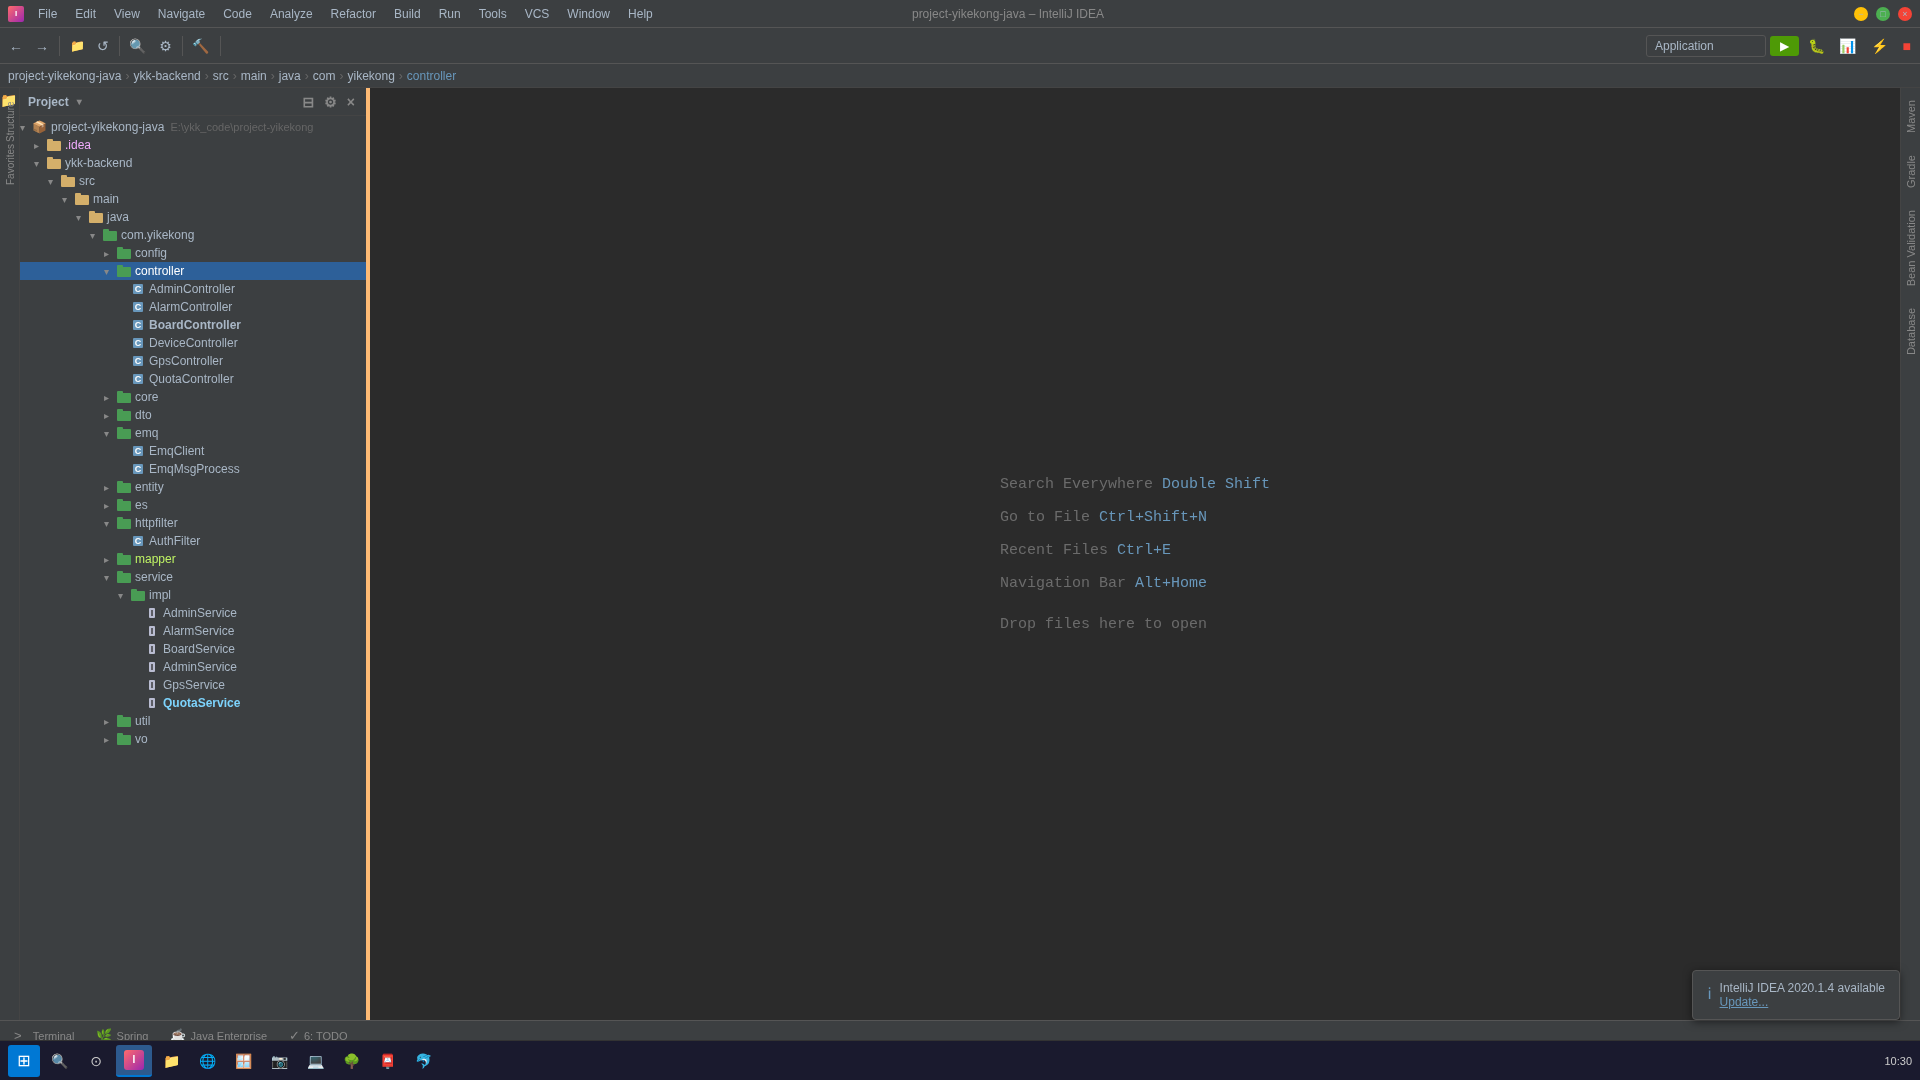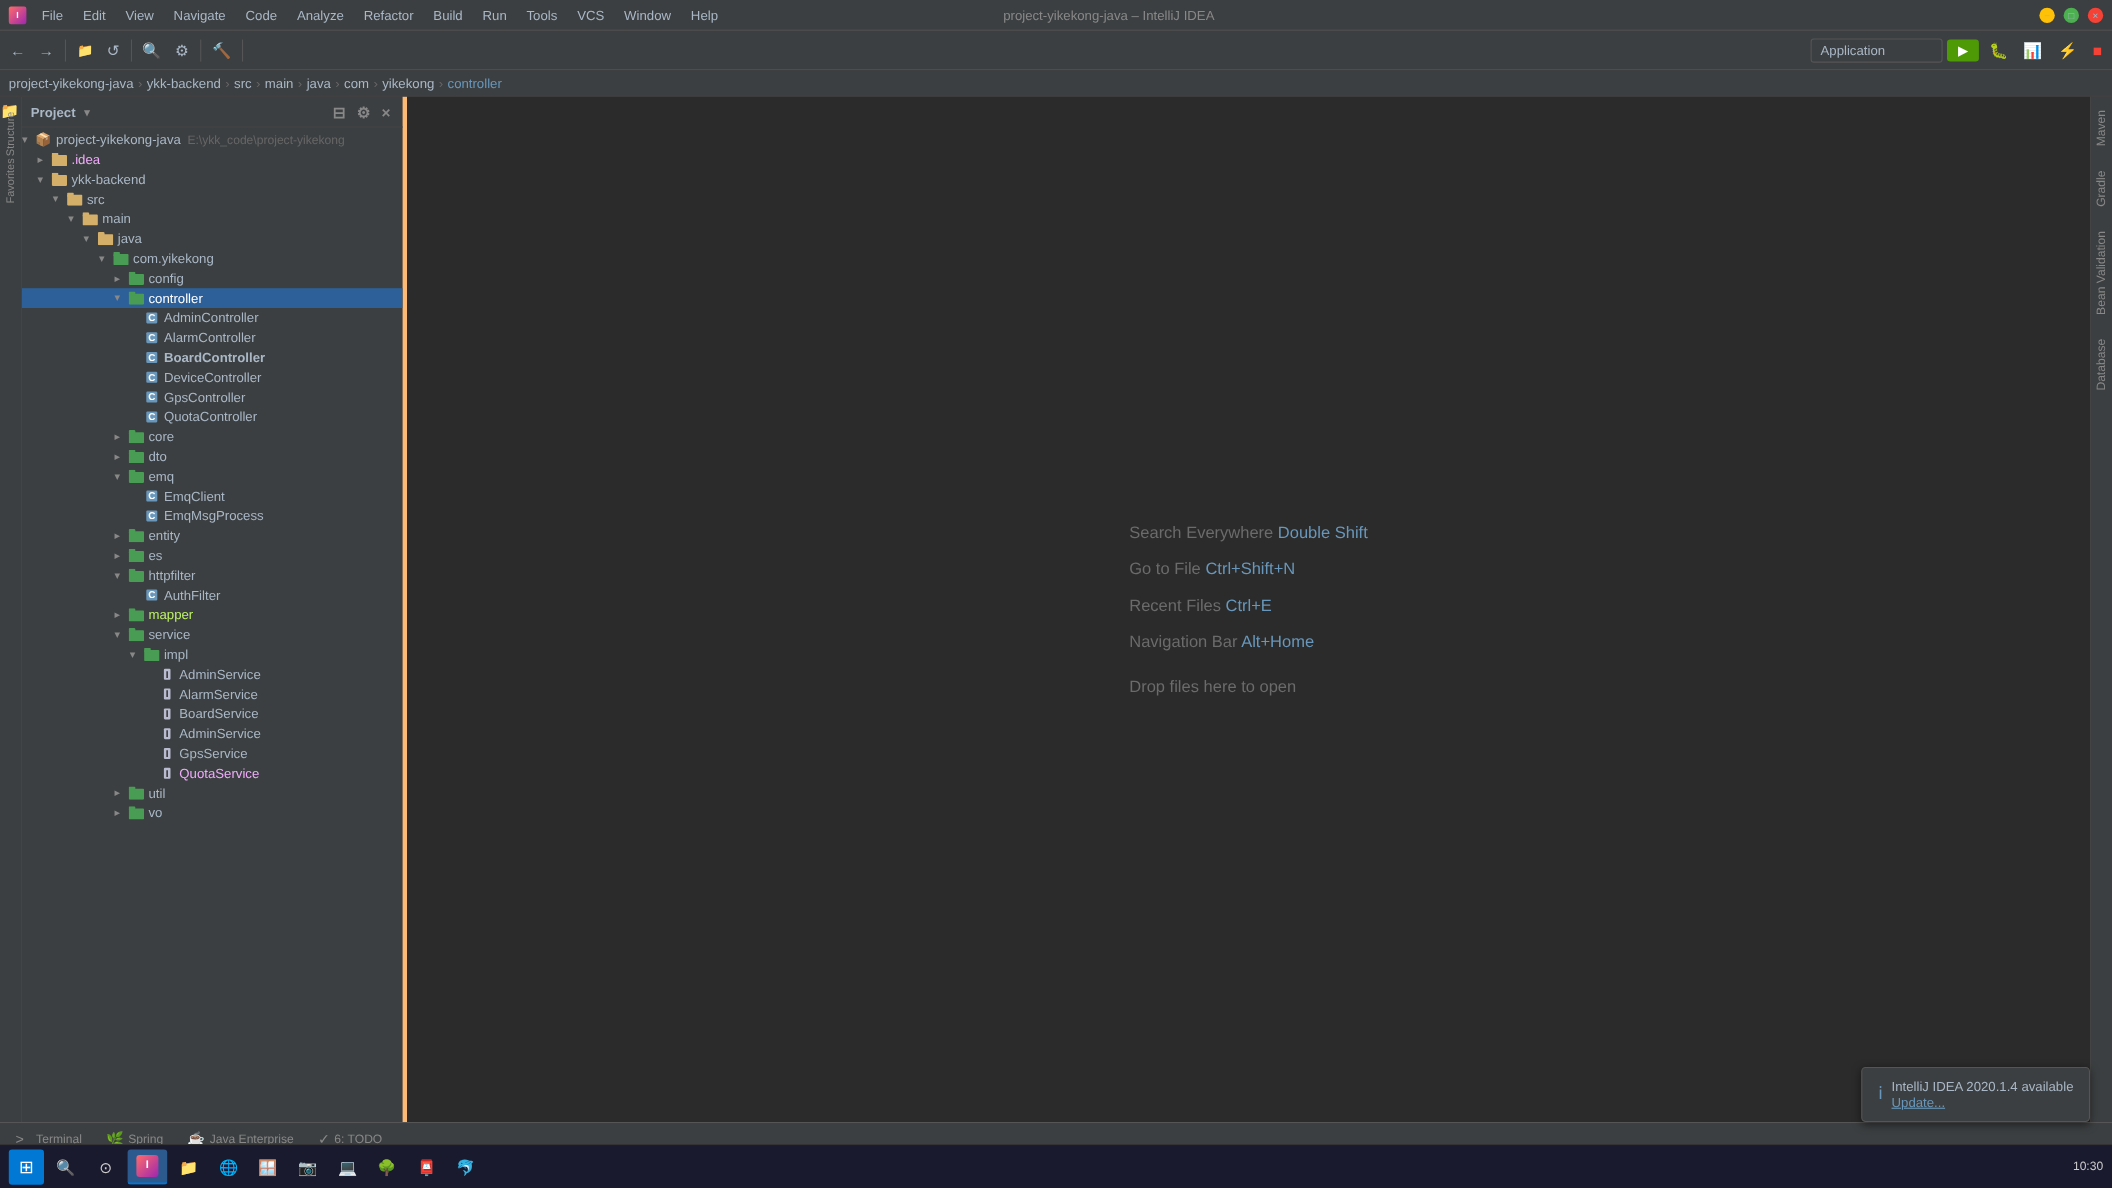--- a/index.html
+++ b/index.html
@@ -43,21 +43,21 @@
     #tree { flex: 1; overflow-y: auto; padding: 2px 0; font-size: 12px; }
     .tree-item { display: flex; align-items: center; padding: 1px 0; cursor: pointer; white-space: nowrap; }
     .tree-item.selected { background: #2d6099; }
     .tree-indent { display: inline-block; }
     .tree-arrow { width: 12px; display: inline-block; color: #888; font-size: 10px; }
     .tree-icon { width: 16px; height: 16px; display: inline-flex; align-items: center; justify-content: center; margin-right: 3px; font-size: 12px; }
 
     
     #editor-area { flex: 1; background: #2b2b2b; display: flex; flex-direction: column; align-items: center; justify-content: center; }
     #editor-hint { text-align: left; line-height: 2.2; }
-    .hint-line { font-size: 15px; color: #6b6b6b; }
+    .hint-line { font-size: 15px; color: #6b6b6b; font-family: Liberation Mono, monospace; }
     .hint-key { color: #6897bb; }
 
     
     #right-icons { width: 20px; background: #3c3f41; border-left: 1px solid #444; display: flex; flex-direction: column; align-items: center; padding-top: 4px; gap: 6px; }
 
     
     #status-bar { height: 30px; background: #3c3f41; border-top: 1px solid #444; display: flex; align-items: center; padding: 0 8px; gap: 12px; font-size: 11px; color: #888; }
     .status-item { display: flex; align-items: center; gap: 4px; cursor: pointer; }
 
     
@@ -477,21 +477,21 @@
             <span style="background:#b9bcd1;color:#2b2b2b;font-size:9px;padding:0 2px;border-radius:1px;font-weight:bold;">I</span>
           </span>
           <span style="color: rgb(169, 183, 198);">GpsService</span>
         </div>
         <div class="tree-item">
           <span class="tree-indent" style="width: 112px;"></span>
           <span class="tree-arrow"></span>
           <span class="tree-icon" style="color: rgb(185, 188, 209);">
             <span style="background:#b9bcd1;color:#2b2b2b;font-size:9px;padding:0 2px;border-radius:1px;font-weight:bold;">I</span>
           </span>
-          <span style="color: #f0abfc;">QuotaService</span>
+          <span style="color: #7dd3fc; font-weight: bold;">QuotaService</span>
         </div>
         <div class="tree-item">
           <span class="tree-indent" style="width: 84px;"></span>
           <span class="tree-arrow">▸</span>
           <span class="tree-icon" style="color: rgb(73, 156, 84);">
             <svg width="14" height="12" viewBox="0 0 14 12">
               <rect x="0" y="2" width="14" height="10" rx="1" fill="#499c54"></rect>
               <rect x="0" y="0" width="6" height="4" rx="1" fill="#499c54"></rect>
             </svg>
           </span>

